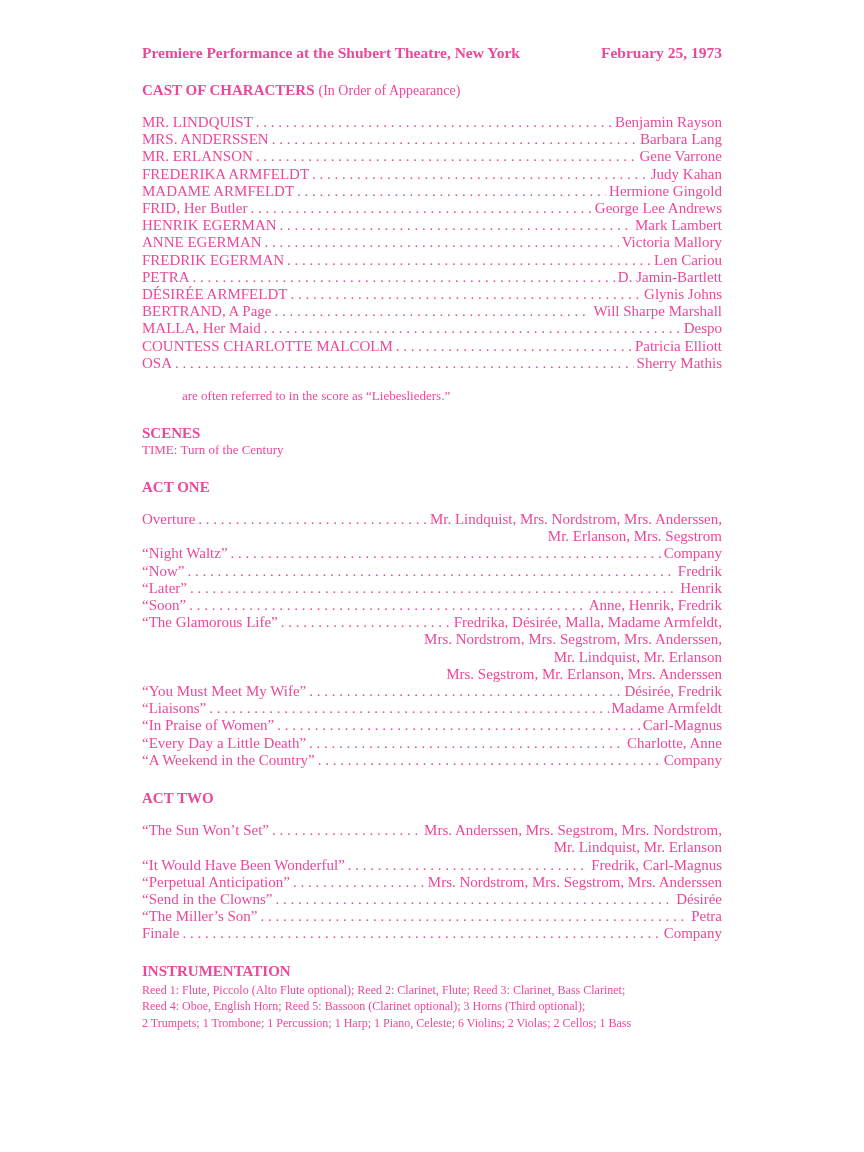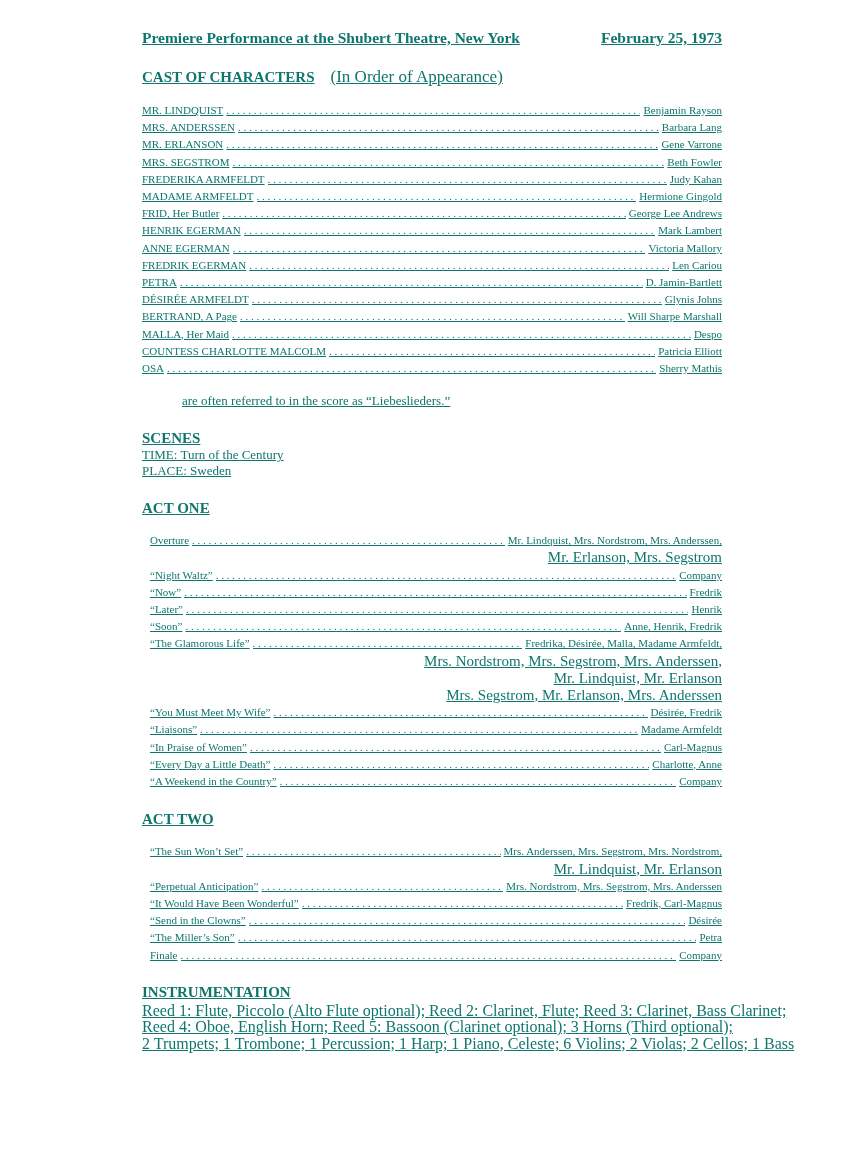--- a/index.html
+++ b/index.html
@@ -1,46 +1,45 @@
 <!DOCTYPE html>
 <html><head>
 <meta charset="utf-8">
 <style>
   html, body { margin: 0; padding: 0; background: #ffffff; }
   .page {
     width: 864px;
     height: 1152px;
     background: #ffffff;
-    color: #0f766e;
+    color: #ec4899;
     font-family: "Liberation Serif", "DejaVu Serif", serif;
     box-sizing: border-box;
-    padding-top: 29px;
+    padding-top: 44px;
     overflow: hidden;
-    text-decoration: underline;
   }
   .content { width: 580px; margin: 0 auto; }
 
   .header-row {
     display: flex;
     justify-content: space-between;
     align-items: baseline;
     font-weight: 700;
     font-size: 15.5px;
   }
 
   .section-heading { font-weight: 700; font-size: 15px; }
   .cast-heading { margin-top: 20px; }
-  .sub { font-weight: 400; font-size: 17px; margin-left: 16px; }
+  .sub { font-weight: 400; font-size: 14px; margin-left: 4px; }
 
   .cast-list { margin-top: 15px; }
 
   .row {
     display: flex;
     align-items: baseline;
-    font-size: 11px;
+    font-size: 15px;
     line-height: 17.2px;
   }
   .row .left { white-space: nowrap; }
   .row .right { white-space: nowrap; }
   .leader {
     flex: 1 1 auto;
     overflow: hidden;
     white-space: nowrap;
     margin: 0 3px;
     min-width: 8px;
@@ -49,31 +48,31 @@
     content: ". . . . . . . . . . . . . . . . . . . . . . . . . . . . . . . . . . . . . . . . . . . . . . . . . . . . . . . . . . . . . . . . . . . . . . . . . . . . . . . . . . . . . . . . . . . . . . . . . . . . . . . .";
   }
 
   .note { margin-top: 16px; font-size: 13px; line-height: 16px; }
   .note .indent { padding-left: 40px; }
 
   .scenes { margin-top: 21px; }
   .meta-line { font-size: 13px; line-height: 16px; }
 
   .act-heading { font-size: 15px; font-weight: 700; margin-top: 21px; }
-  .songs { margin-top: 15px; margin-left: 8px; }
+  .songs { margin-top: 15px; }
   .cont {
     text-align: right;
     font-size: 15px;
     line-height: 17.2px;
     white-space: nowrap;
   }
 
   .instr { margin-top: 20px; }
   .instr-lines { margin-top: 2px; }
-  .instr-line { font-size: 16px; line-height: 16.5px; white-space: nowrap; }
+  .instr-line { font-size: 12px; line-height: 16.5px; white-space: nowrap; }
 </style>
 </head>
 <body>
 
 <div class="page">
   <div class="content">
 
     <div class="header-row">
       <span>Premiere Performance at the Shubert Theatre, New York</span>
       <span>February 25, 1973</span>
@@ -96,25 +95,20 @@
     <span class="leader"></span>
     <span class="right">Barbara Lang</span>
   </div>
 
   <div class="row">
     <span class="left">MR. ERLANSON</span>
     <span class="leader"></span>
     <span class="right">Gene Varrone</span>
   </div>
 
-  <div class="row">
-    <span class="left">MRS. SEGSTROM</span>
-    <span class="leader"></span>
-    <span class="right">Beth Fowler</span>
-  </div>
 
   <div class="row">
     <span class="left">FREDERIKA ARMFELDT</span>
     <span class="leader"></span>
     <span class="right">Judy Kahan</span>
   </div>
 
   <div class="row">
     <span class="left">MADAME ARMFELDT</span>
     <span class="leader"></span>
@@ -183,21 +177,20 @@
   </div>
 </div>
 
     <div class="note">
         <div class="note-line indent">are often referred to in the score as “Liebeslieders.”</div>
       </div>
 
     <div class="scenes">
       <div class="section-heading">SCENES</div>
       <div class="meta-line">TIME: Turn of the Century</div>
-      <div class="meta-line">PLACE: Sweden</div>
     </div>
 
     <div class="act-heading">ACT ONE</div>
     <div class="songs">
   <div class="song">
     <div class="row">
       <span class="left">Overture</span>
       <span class="leader"></span>
       <span class="right">Mr. Lindquist, Mrs. Nordstrom, Mrs. Anderssen,</span>
     </div>
@@ -297,31 +290,31 @@
     <div class="row">
       <span class="left">“The Sun Won’t Set”</span>
       <span class="leader"></span>
       <span class="right">Mrs. Anderssen, Mrs. Segstrom, Mrs. Nordstrom,</span>
     </div>
   <div class="cont">Mr. Lindquist, Mr. Erlanson</div>
         </div>
 
   <div class="song">
     <div class="row">
+      <span class="left">“It Would Have Been Wonderful”</span>
+      <span class="leader"></span>
+      <span class="right">Fredrik, Carl-Magnus</span>
+    </div>
+  </div>
+
+  <div class="song">
+    <div class="row">
       <span class="left">“Perpetual Anticipation”</span>
       <span class="leader"></span>
       <span class="right">Mrs. Nordstrom, Mrs. Segstrom, Mrs. Anderssen</span>
-    </div>
-  </div>
-
-  <div class="song">
-    <div class="row">
-      <span class="left">“It Would Have Been Wonderful”</span>
-      <span class="leader"></span>
-      <span class="right">Fredrik, Carl-Magnus</span>
     </div>
   </div>
 
   <div class="song">
     <div class="row">
       <span class="left">“Send in the Clowns”</span>
       <span class="leader"></span>
       <span class="right">Désirée</span>
     </div>
   </div>

